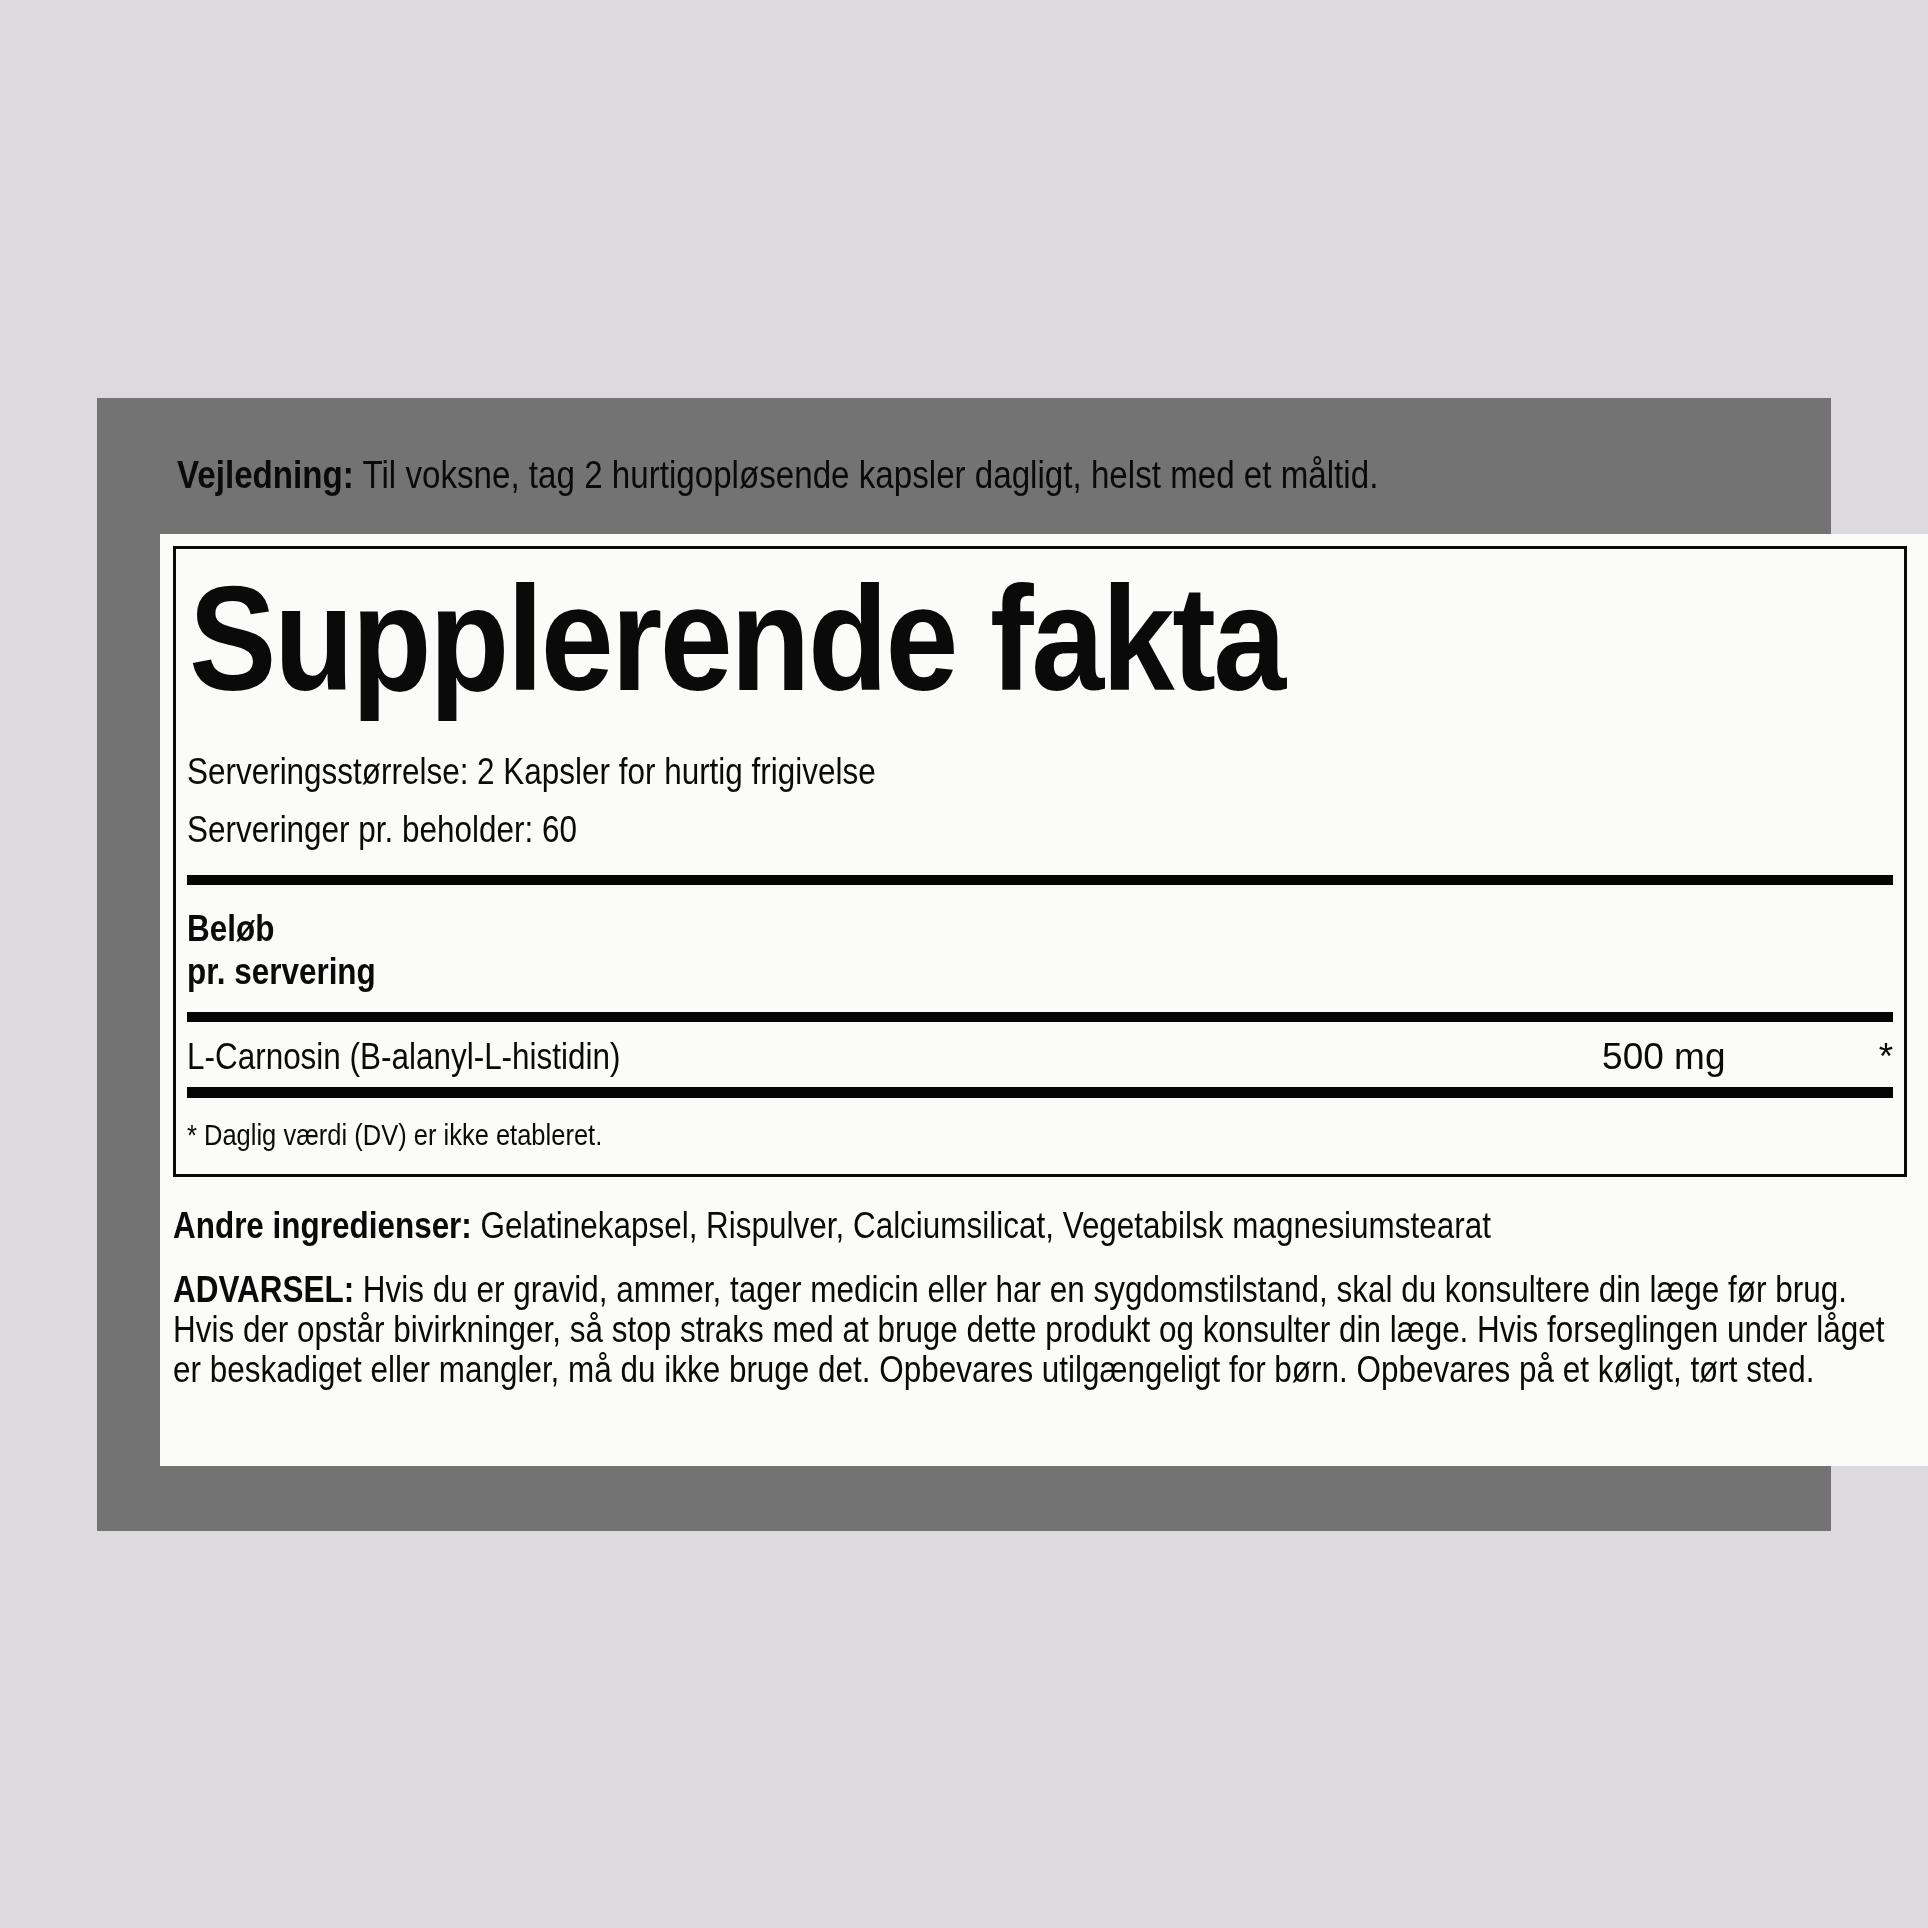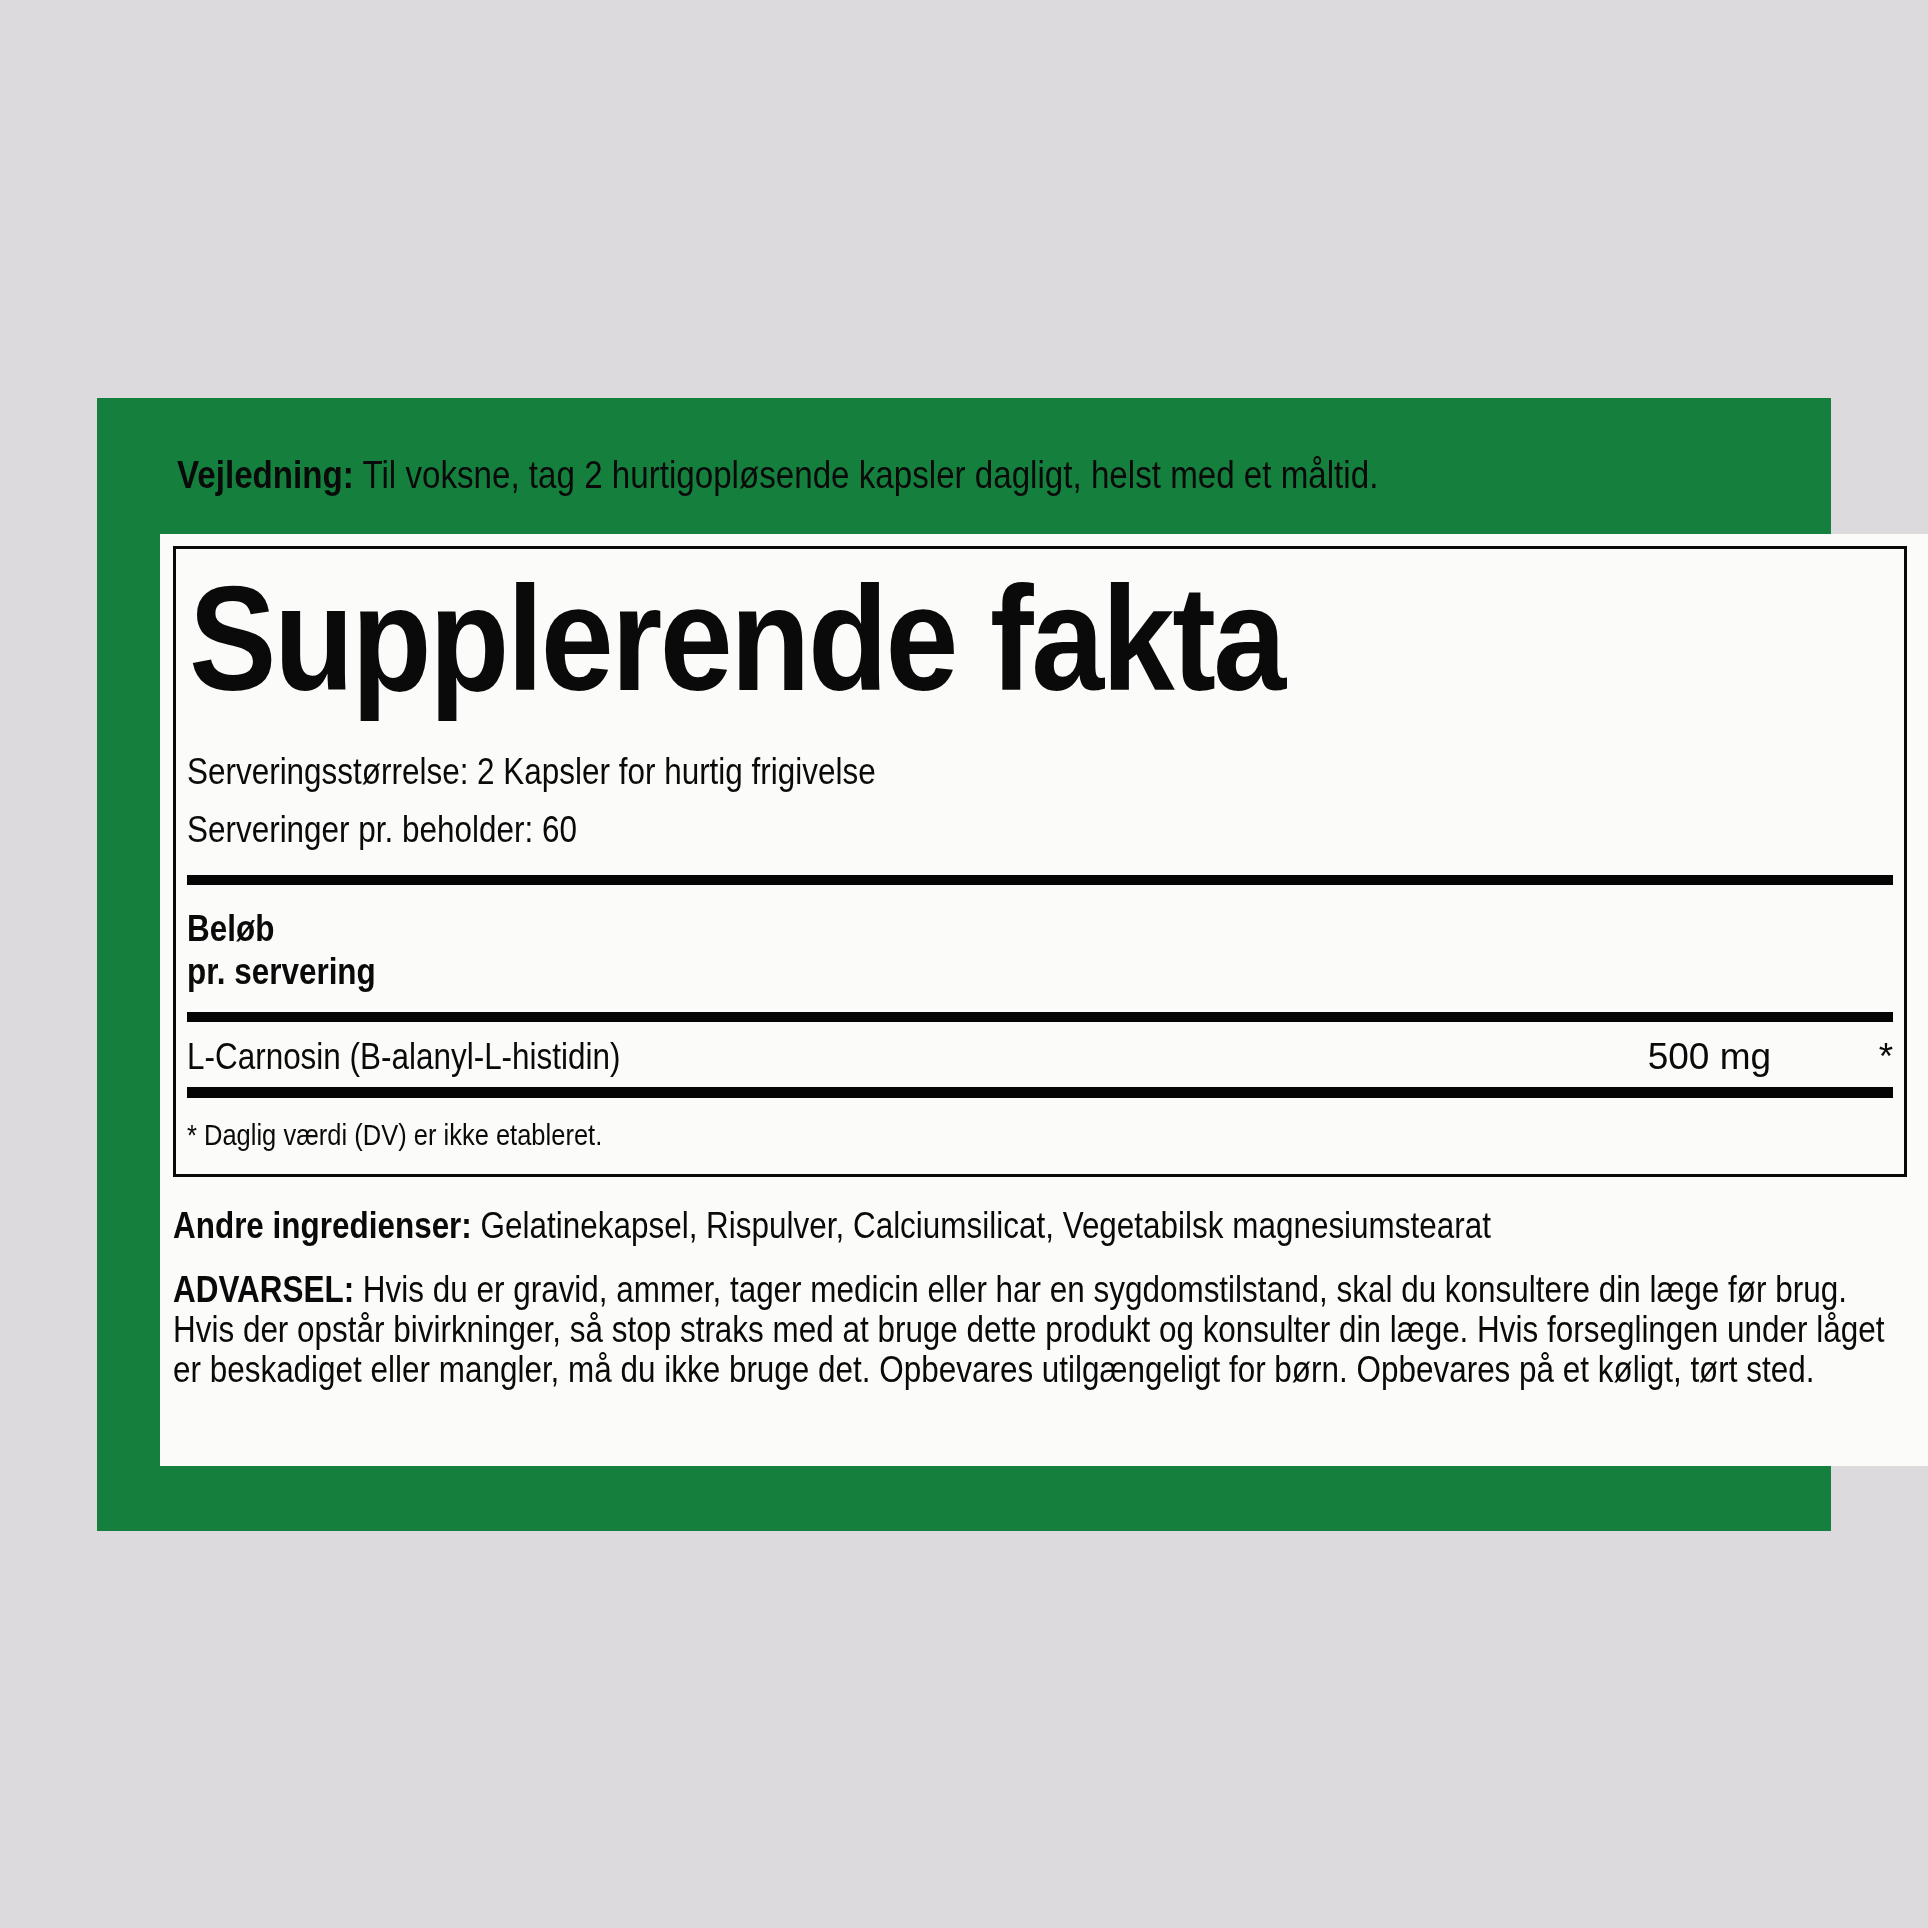--- a/index.html
+++ b/index.html
@@ -8,21 +8,21 @@
     background: #dcdadd;
     font-family: "Liberation Sans", sans-serif;
     color: #0a0a0a;
     position: relative;
     overflow: hidden;
   }
   .panel {
     position: absolute;
     left: 97px; top: 398px;
     width: 1734px; height: 1133px;
-    background: #15803d;
+    background: #737373;
   }
   .directions {
     position: absolute;
     left: 80px; top: 55px;
     font-size: 39px;
     white-space: nowrap;
     transform: scaleX(0.85);
     transform-origin: left top;
   }
   .b { font-weight: bold; }
@@ -86,21 +86,21 @@
     align-items: flex-start;
     padding: 14px 0 9.4px 0;
     font-size: 37px;
   }
   .row-name {
     flex: 1;
     transform: scaleX(0.85);
     transform-origin: left top;
     white-space: nowrap;
   }
-  .row-amount { width: 169px; text-align: right; }
+  .row-amount { width: 169px; }
   .row-dv { width: 122px; text-align: right; }
   .footnote {
     margin-top: 20px;
     font-size: 30px;
     transform: scaleX(0.85);
     transform-origin: left top;
     white-space: nowrap;
   }
   .other-ingredients {
     margin-top: 28px;

